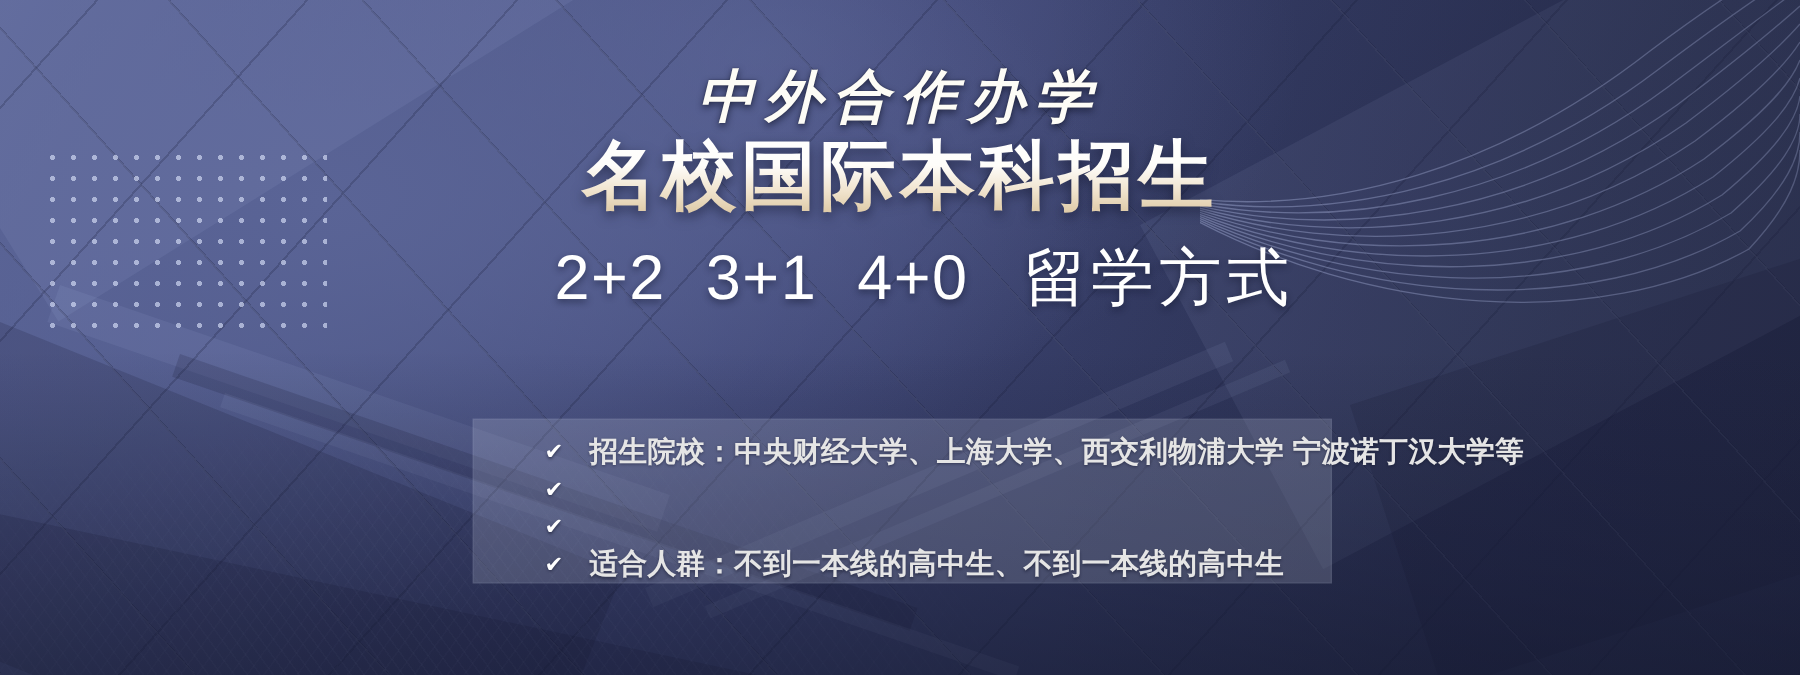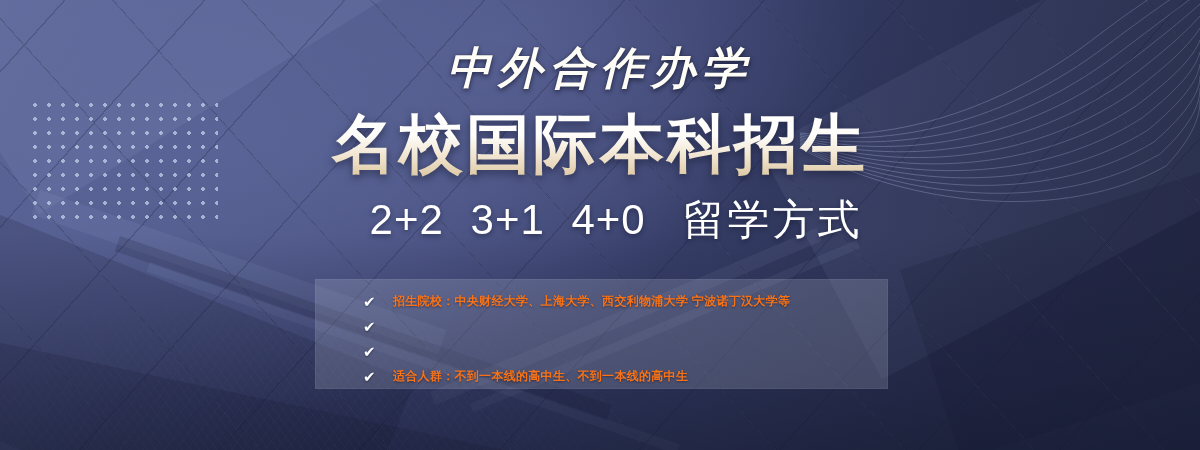--- a/index.html
+++ b/index.html
@@ -84,32 +84,32 @@
 
   .headline-wrap {
     position: absolute;
     left: 0; right: 0;
     top: 44px;
     text-align: center;
   }
 
   .line-1 {
     font-family: "Liberation Serif", "DejaVu Serif", serif;
-    font-size: 44px;
+    font-size: 38px;
     font-weight: 700;
     letter-spacing: 7px;
     color: #fdfcf6;
     text-shadow: 0 2px 5px rgba(10,14,34,0.65), 0 0 1px rgba(0,0,0,0.5);
     line-height: 1.15;
     font-style: italic;
   }
 
   .line-2 {
-    margin-top: 12px;
-    font-size: 64px;
+    margin-top: 0;
+    font-size: 50px;
     font-weight: 700;
     letter-spacing: 3px;
     line-height: 1.16;
     background-image: linear-gradient(to bottom, #ffffff 0%, #fefdfa 38%, #f0e3cd 68%, #d9c39c 100%);
     -webkit-background-clip: text;
             background-clip: text;
     color: transparent;
     -webkit-text-fill-color: transparent;
     filter: drop-shadow(0 3px 4px rgba(12,16,38,0.55));
   }
@@ -152,22 +152,22 @@
   .check-icon {
     width: 30px;
     flex: 0 0 30px;
     color: #ffffff;
     font-size: 15px;
     font-weight: 700;
     line-height: 1;
     text-shadow: 0 1px 2px rgba(10,14,34,0.5);
   }
   .info-text {
-    color: #f97316;
-    font-size: 12px;
+    color: #e5e5e5;
+    font-size: 19px;
     font-weight: 700;
     letter-spacing: 0.3px;
     white-space: nowrap;
     text-shadow: 0 1px 2px rgba(10,14,34,0.45);
   }
 </style>
 </head>
 <body>
 
 <div id="banner">

